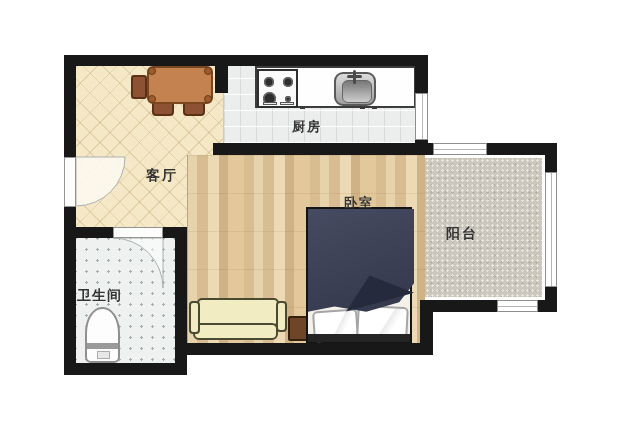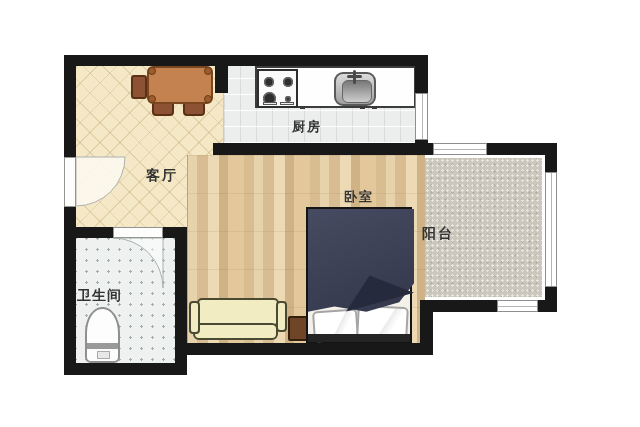--- a/index.html
+++ b/index.html
@@ -164,17 +164,17 @@
   <div class="win v" style="left:415px;top:93px;width:13px;height:47px;"></div>
   <div class="win h" style="left:433px;top:143px;width:54px;height:12px;"></div>
   <div class="win v" style="left:545px;top:172px;width:12px;height:115px;"></div>
   <div class="win h" style="left:497px;top:300px;width:41px;height:12px;"></div>
 
   <div class="leaf" style="left:64px;top:157px;width:12px;height:50px;"></div>
   <div class="leaf" style="left:113px;top:227px;width:50px;height:11px;"></div>
 
   <span class="rlabel" style="left:146px;top:168px;">客厅</span>
   <span class="rlabel small" style="left:292px;top:120px;">厨房</span>
-  <span class="rlabel small" style="left:308px;top:190px;padding-left:36px;">卧室</span>
-  <span class="rlabel" style="left:422px;top:226px;">阳台</span>
+  <span class="rlabel small" style="left:308px;top:196px;padding-left:36px;">卧室</span>
+  <span class="rlabel" style="left:446px;top:226px;">阳台</span>
   <span class="rlabel" style="left:77px;top:288px;letter-spacing:1px;">卫生间</span>
 
 </div>
 
 </body></html>

